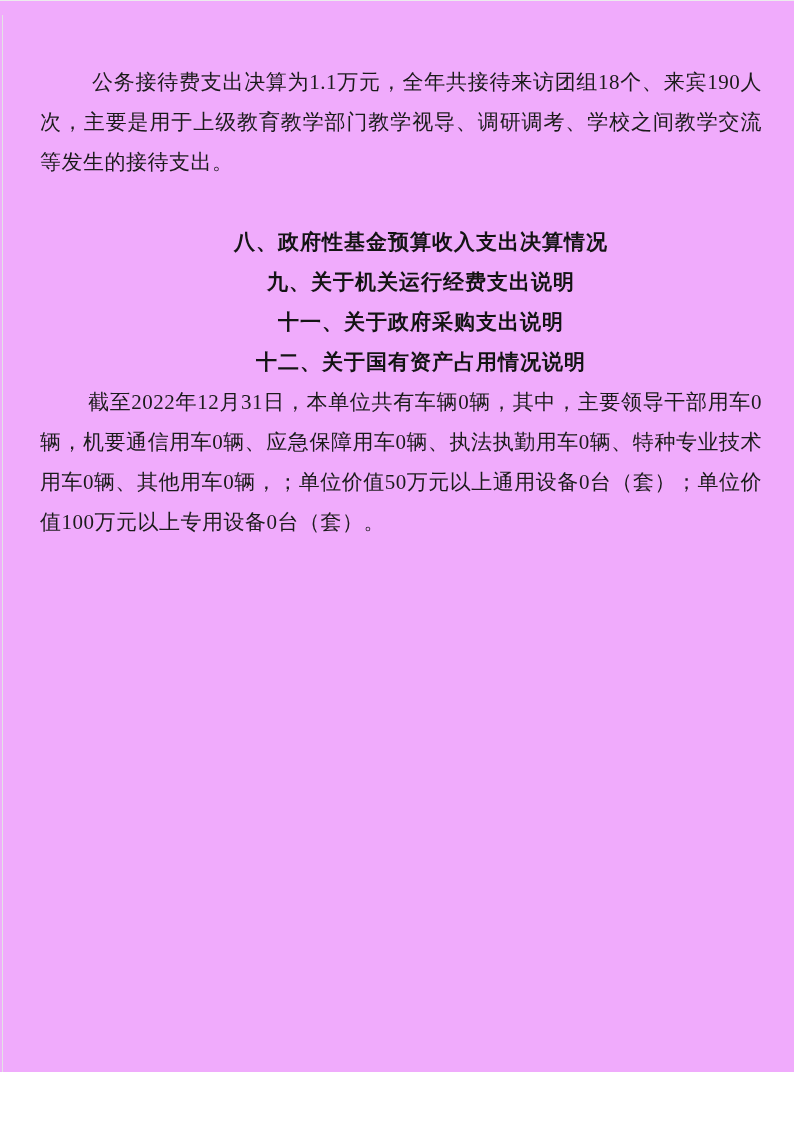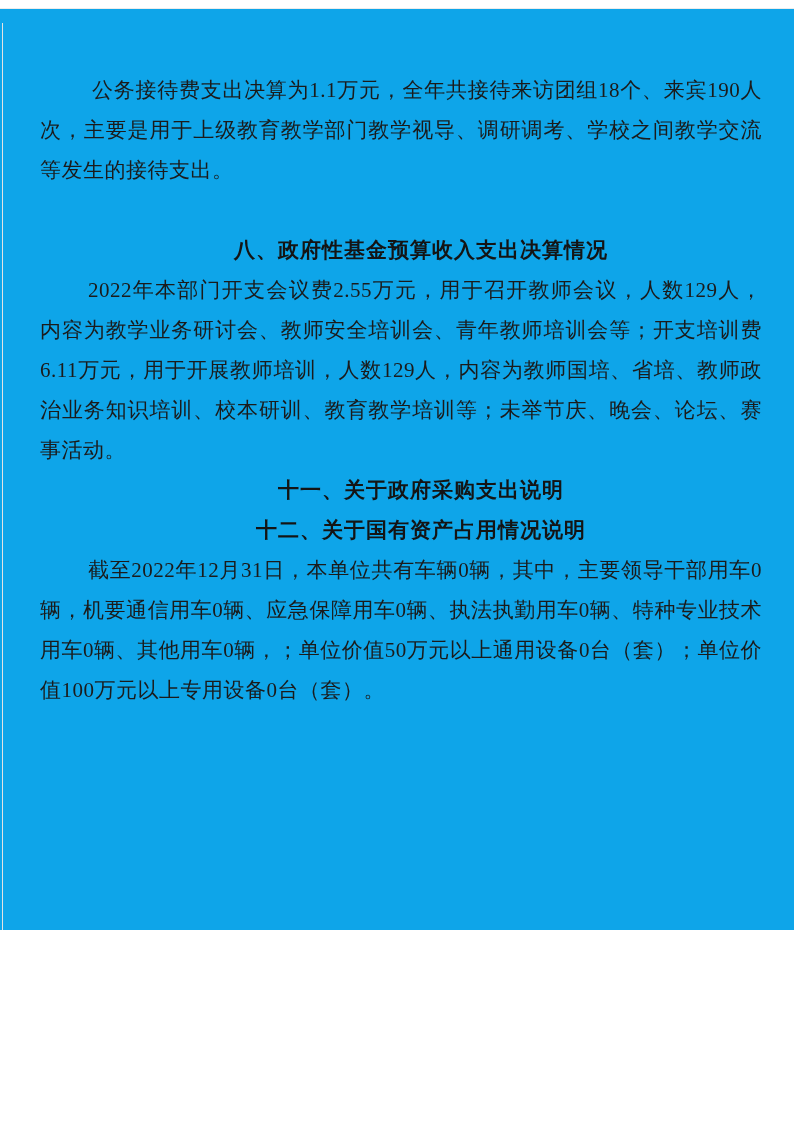--- a/index.html
+++ b/index.html
@@ -3,23 +3,23 @@
 <meta charset="utf-8">
 <style>
   html, body {
     margin: 0;
     padding: 0;
     background: #ffffff;
   }
   .page {
     position: relative;
     width: 794px;
-    height: 922px;
-    margin: 8px auto;
-    background: #0ea5e9;
+    height: 1072px;
+    margin: 0 auto;
+    background: #f0abfc;
     overflow: hidden;
     box-sizing: border-box;
     border-top: 1px solid #ececec;
   }
   
   .left-artifact {
     position: absolute;
     left: 2px;
     top: 14px;
     width: 1px;
@@ -69,24 +69,24 @@
 
   <div class="content">
 
     <p class="body-para first-para">公务接待费支出决算为1.1万元，全年共接待来访团组18个、来宾190人次，主要是用于上级教育教学部门教学视导、调研调考、学校之间教学交流等发生的接待支出。</p>
 
     <div class="spacer-line"></div>
 
     <h3 class="section-heading">八、政府性基金预算收入支出决算情况</h3>
 
 
+    <h3 class="section-heading">九、关于机关运行经费支出说明</h3>
 
 
 
-    <p class="body-para">2022年本部门开支会议费2.55万元，用于召开教师会议，人数129人，内容为教学业务研讨会、教师安全培训会、青年教师培训会等；开支培训费6.11万元，用于开展教师培训，人数129人，内容为教师国培、省培、教师政治业务知识培训、校本研训、教育教学培训等；未举节庆、晚会、论坛、赛事活动。</p>
 
     <h3 class="section-heading">十一、关于政府采购支出说明</h3>
 
 
     <h3 class="section-heading">十二、关于国有资产占用情况说明</h3>
 
     <p class="body-para">截至2022年12月31日，本单位共有车辆0辆，其中，主要领导干部用车0辆，机要通信用车0辆、应急保障用车0辆、执法执勤用车0辆、特种专业技术用车0辆、其他用车0辆，；单位价值50万元以上通用设备0台（套）；单位价值100万元以上专用设备0台（套）。</p>
 
   </div>
 </div>

